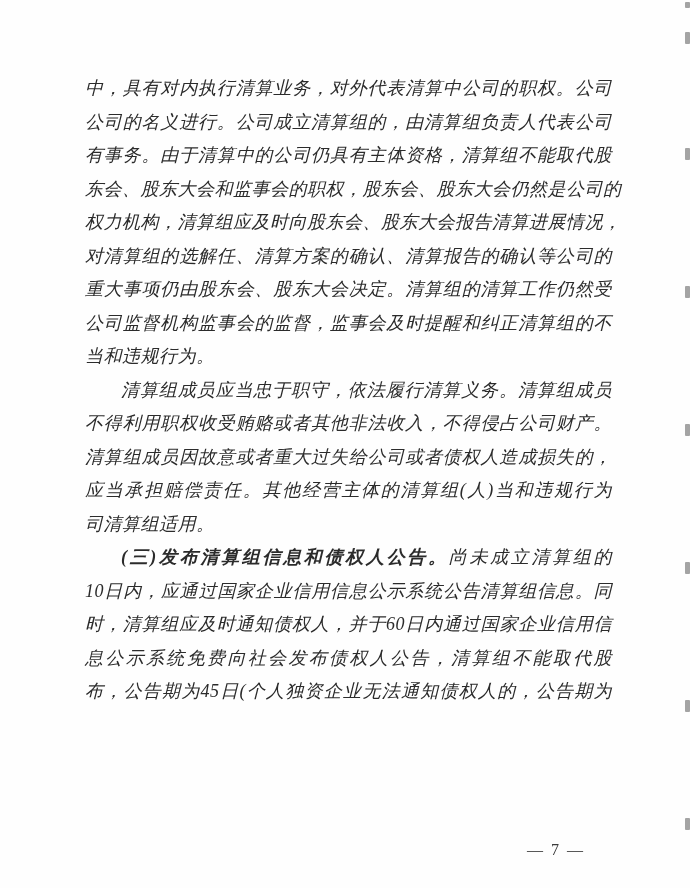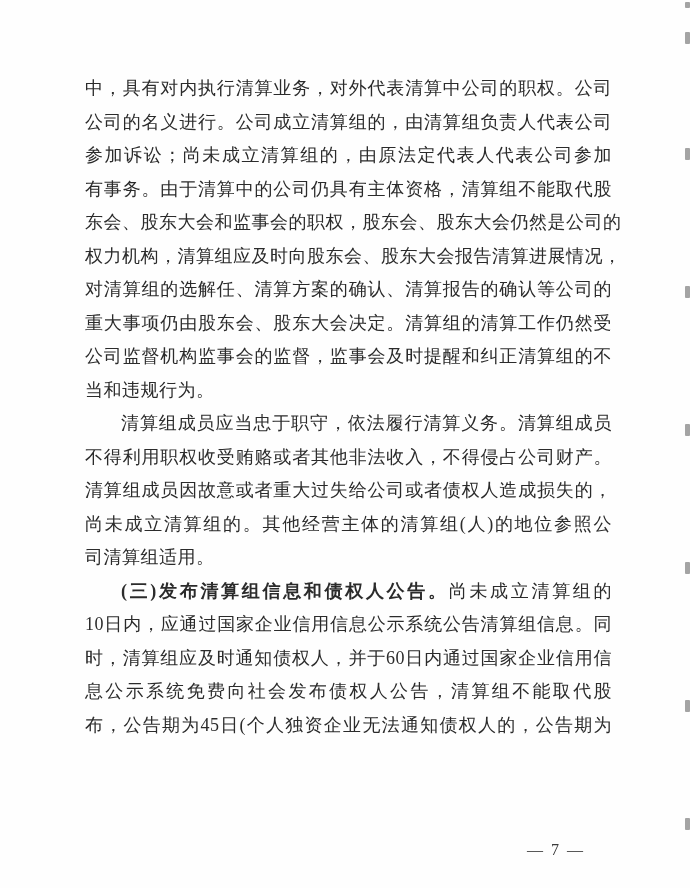--- a/index.html
+++ b/index.html
@@ -20,20 +20,21 @@
     color: #2b2b2b;
   }
   .line {
     font-size: 18px;
     line-height: 33.5px;
     height: 33.5px;
     white-space: nowrap;
     text-align: justify;
     text-align-last: justify;
     letter-spacing: 0.5px;
+    font-style: italic;
   }
   .line.no-stretch {
     text-align-last: left;
   }
   .line.indent {
     text-indent: 2em;
   }
   .seg-bold {
     font-weight: bold;
   }
@@ -58,32 +59,31 @@
 </style>
 </head>
 <body>
 
 <div class="page">
 
   <section class="text-block">
 
   <div class="line"><span class="seg">中，具有对内执行清算业务，对外代表清算中公司的职权。公司</span></div>
       <div class="line"><span class="seg">公司的名义进行。公司成立清算组的，由清算组负责人代表公司</span></div>
-      <div class="line"><span class="seg">参加诉讼；尚未成立清算组的，由原法定代表人代表公司参加</span></div>
       <div class="line"><span class="seg">有事务。由于清算中的公司仍具有主体资格，清算组不能取代股</span></div>
       <div class="line"><span class="seg">东会、股东大会和监事会的职权，股东会、股东大会仍然是公司的</span></div>
       <div class="line"><span class="seg">权力机构，清算组应及时向股东会、股东大会报告清算进展情况，</span></div>
       <div class="line"><span class="seg">对清算组的选解任、清算方案的确认、清算报告的确认等公司的</span></div>
       <div class="line"><span class="seg">重大事项仍由股东会、股东大会决定。清算组的清算工作仍然受</span></div>
       <div class="line"><span class="seg">公司监督机构监事会的监督，监事会及时提醒和纠正清算组的不</span></div>
       <div class="line no-stretch"><span class="seg">当和违规行为。</span></div>
       <div class="line indent"><span class="seg">清算组成员应当忠于职守，依法履行清算义务。清算组成员</span></div>
       <div class="line"><span class="seg">不得利用职权收受贿赂或者其他非法收入，不得侵占公司财产。</span></div>
       <div class="line"><span class="seg">清算组成员因故意或者重大过失给公司或者债权人造成损失的，</span></div>
-      <div class="line"><span class="seg">尚未成立清算组的。其他经营主体的清算组(人)的地位参照公</span></div>
+      <div class="line"><span class="seg">应当承担赔偿责任。其他经营主体的清算组(人)当和违规行为</span></div>
       <div class="line no-stretch"><span class="seg">司清算组适用。</span></div>
       <div class="line indent"><span class="seg-bold">(三)发布清算组信息和债权人公告。</span><span class="seg">尚未成立清算组的</span></div>
       <div class="line"><span class="seg">10日内，应通过国家企业信用信息公示系统公告清算组信息。同</span></div>
       <div class="line"><span class="seg">时，清算组应及时通知债权人，并于60日内通过国家企业信用信</span></div>
       <div class="line"><span class="seg">息公示系统免费向社会发布债权人公告，清算组不能取代股</span></div>
       <div class="line"><span class="seg">布，公告期为45日(个人独资企业无法通知债权人的，公告期为</span></div>
     </section>
 
   <footer class="page-footer">
     <span class="page-number">— 7 —</span>

